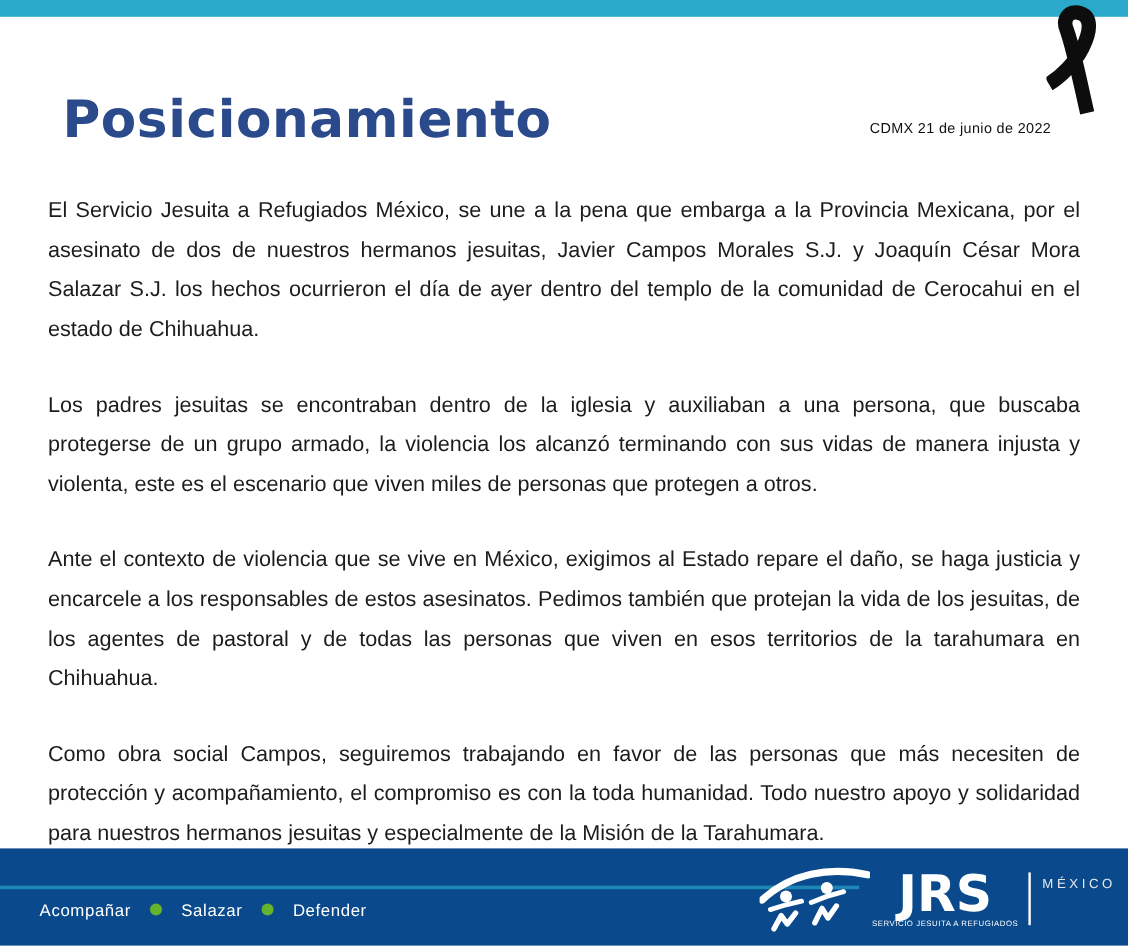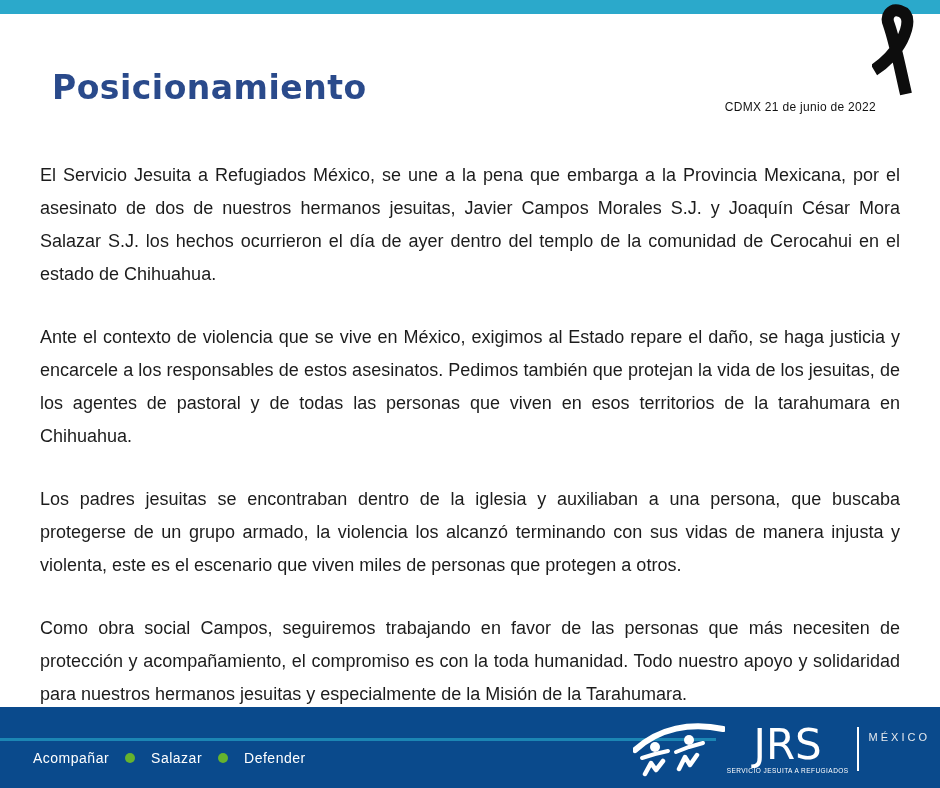--- a/index.html
+++ b/index.html
@@ -16,21 +16,21 @@
     position: absolute; top: 0; left: 0;
     width: 940px; height: 14px;
     background: #2BA9CB;
   }
 
   
   .page-title {
     position: absolute; left: 52px; top: 46px;
     font-family: "DejaVu Sans", sans-serif;
     font-weight: bold;
-    font-size: 33px;
+    font-size: 43px;
     letter-spacing: 0.5px;
     color: #2A4A8B;
   }
   .ribbon-wrap {
     position: absolute; right: 4px; top: 4px;
     width: 64px; height: 92px;
   }
   .dateline {
     position: absolute; right: 64px; top: 100px;
     font-size: 12px;
@@ -78,21 +78,21 @@
   }
   .logo {
     position: absolute; right: 10px; top: 10px;
     height: 64px;
     display: flex; align-items: center;
   }
   .logo-people { width: 92px; height: 58px; margin-right: 2px; }
   .logo-textblock { display: flex; flex-direction: column; align-items: center; }
   .logo-acronym {
     font-family: "DejaVu Sans", sans-serif;
-    font-weight: normal;
+    font-weight: bold;
     font-size: 42px;
     line-height: 40px;
     color: #ffffff;
     letter-spacing: 0px;
   }
   .logo-subtitle {
     font-size: 6.5px;
     letter-spacing: 0.45px;
     color: #ffffff;
     margin-top: 2px;
@@ -122,22 +122,22 @@
 <div class="ribbon-wrap">
   <svg width="64" height="92" viewBox="0 0 64 92" xmlns="http://www.w3.org/2000/svg">
     <path d="M 2 66 C 12 60 24 48 30 36 C 37 22 38 10 28 7 C 19 4 13 12 17 21 C 23 38 28 64 34 90" fill="none" stroke="#0d0d0d" stroke-width="12" stroke-linecap="butt"></path>
   </svg>
 </div>
 
 <div class="dateline">CDMX 21 de junio de 2022</div>
 
 <div class="body-text">
   <p>El Servicio Jesuita a Refugiados México, se une a la pena que embarga a la Provincia Mexicana, por el asesinato de dos de nuestros hermanos jesuitas, Javier Campos Morales S.J. y Joaquín César Mora Salazar S.J. los hechos ocurrieron el día de ayer dentro del templo de la comunidad de Cerocahui en el estado de Chihuahua.</p>
+  <p>Los padres jesuitas se encontraban dentro de la iglesia y auxiliaban a una persona, que buscaba protegerse de un grupo armado, la violencia los alcanzó terminando con sus vidas de manera injusta y violenta, este es el escenario que viven miles de personas que protegen a otros.</p>
   <p>Ante el contexto de violencia que se vive en México, exigimos al Estado repare el daño, se haga justicia y encarcele a los responsables de estos asesinatos. Pedimos también que protejan la vida de los jesuitas, de los agentes de pastoral y de todas las personas que viven en esos territorios de la tarahumara en Chihuahua.</p>
-  <p>Los padres jesuitas se encontraban dentro de la iglesia y auxiliaban a una persona, que buscaba protegerse de un grupo armado, la violencia los alcanzó terminando con sus vidas de manera injusta y violenta, este es el escenario que viven miles de personas que protegen a otros.</p>
   <p>Como obra social Campos, seguiremos trabajando en favor de las personas que más necesiten de protección y acompañamiento, el compromiso es con la toda humanidad. Todo nuestro apoyo y solidaridad para nuestros hermanos jesuitas y especialmente de la Misión de la Tarahumara.</p>
 </div>
 
 <div class="footer">
   <div class="footer-rule"></div>
 
   <div class="tagline">
     <span>Acompañar</span>
     <span class="dot"></span>
     <span>Salazar</span>

